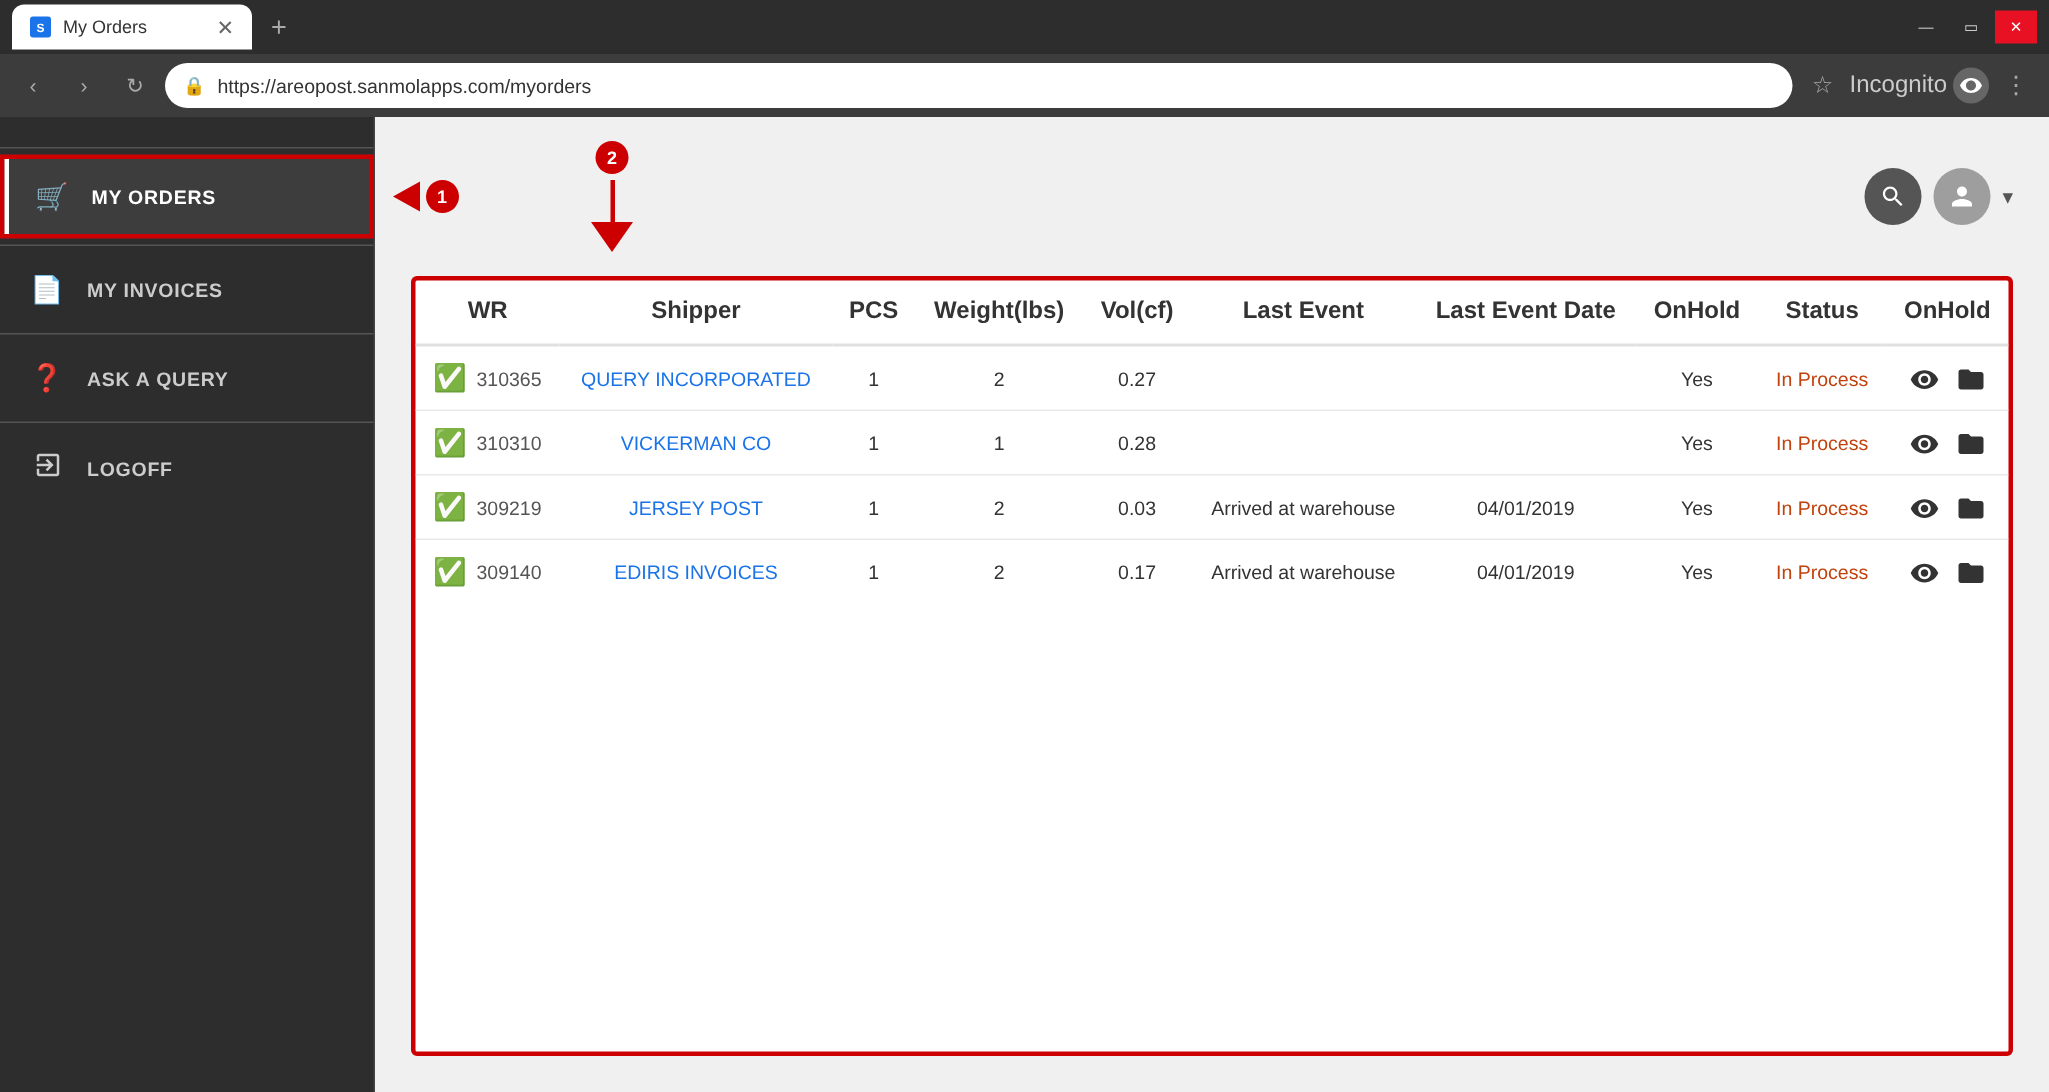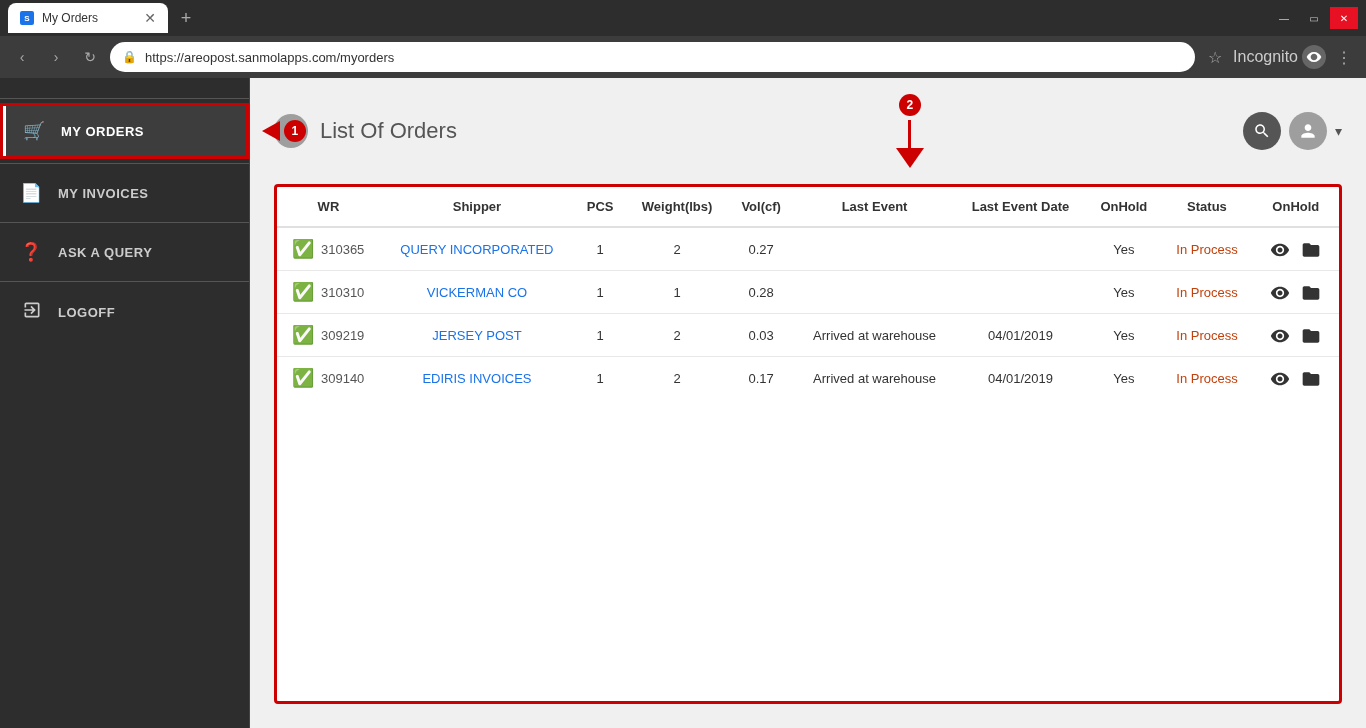--- a/index.html
+++ b/index.html
@@ -48,21 +48,21 @@
     .back-btn { width: 34px; height: 34px; border-radius: 50%; background: #9e9e9e; display: flex; align-items: center; justify-content: center; color: white; cursor: pointer; font-size: 16px; border: none; }
     .page-title { font-size: 22px; color: #555; font-weight: 400; }
     .header-right { display: flex; align-items: center; gap: 8px; }
     .search-btn { width: 38px; height: 38px; border-radius: 50%; background: #555; display: flex; align-items: center; justify-content: center; color: white; cursor: pointer; font-size: 16px; border: none; }
     .avatar-btn { width: 38px; height: 38px; border-radius: 50%; background: #9e9e9e; display: flex; align-items: center; justify-content: center; color: white; cursor: pointer; font-size: 18px; border: none; }
 
     
     .table-wrapper { margin: 0 24px 24px 24px; background: white; border: 3px solid #cc0000; border-radius: 4px; overflow: auto; flex: 1; }
     table { width: 100%; border-collapse: collapse; font-size: 13px; }
     thead tr { border-bottom: 2px solid #e0e0e0; }
-    thead th { padding: 12px 10px; text-align: center; font-weight: 700; color: #333; font-size: 13px; white-space: nowrap; }
+    thead th { padding: 12px 10px; text-align: center; font-weight: 700; color: #333; font-size: 16px; white-space: nowrap; }
     tbody tr { border-bottom: 1px solid #e8e8e8; }
     tbody tr:last-child { border-bottom: none; }
     tbody td { padding: 10px 10px; text-align: center; color: #333; font-size: 13px; }
     .wr-cell { color: #555; font-weight: 500; }
     .shipper-cell { color: #1a73e8; font-weight: 500; }
     .status-cell { color: #c2410c; }
     .action-icon { font-size: 18px; color: #333; cursor: pointer; margin: 0 3px; }
 
     
     .footer { background: #2d2d2d; padding: 10px; text-align: center; color: #aaa; font-size: 12px; }
@@ -145,24 +145,20 @@
           <path d="M10.09 15.59L11.5 17l5-5-5-5-1.41 1.41L12.67 11H3v2h9.67l-2.58 2.59zM19 3H5c-1.11 0-2 .9-2 2v4h2V5h14v14H5v-4H3v4c0 1.1.89 2 2 2h14c1.1 0 2-.9 2-2V5c0-1.1-.9-2-2-2z"></path>
         </svg>
       </span>
       <span>LOGOFF</span>
     </div>
   </div>
 
   <div class="main-content">
 
     <div class="main-header">
-      <div class="header-left">
-        <button class="back-btn">‹</button>
-        <span class="page-title">List Of Orders</span>
-      </div>
 
       <div style="position:relative;display:flex;flex-direction:column;align-items:center;margin-left:120px;">
         <div style="display:flex;flex-direction:column;align-items:center;">
           <div style="background:#cc0000;color:white;border-radius:50%;width:22px;height:22px;display:flex;align-items:center;justify-content:center;font-size:12px;font-weight:bold;margin-bottom:4px;">2</div>
           <div style="width:3px;height:28px;background:#cc0000;"></div>
           <div style="width:0;height:0;border-left:14px solid transparent;border-right:14px solid transparent;border-top:20px solid #cc0000;"></div>
         </div>
       </div>
 
       <div class="header-right">

